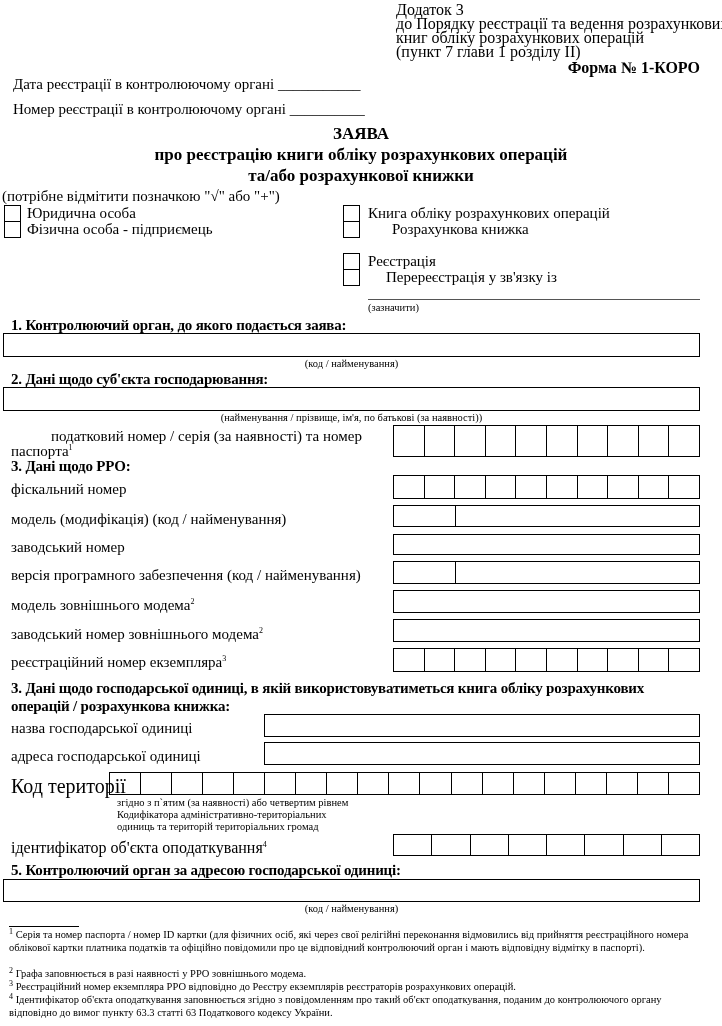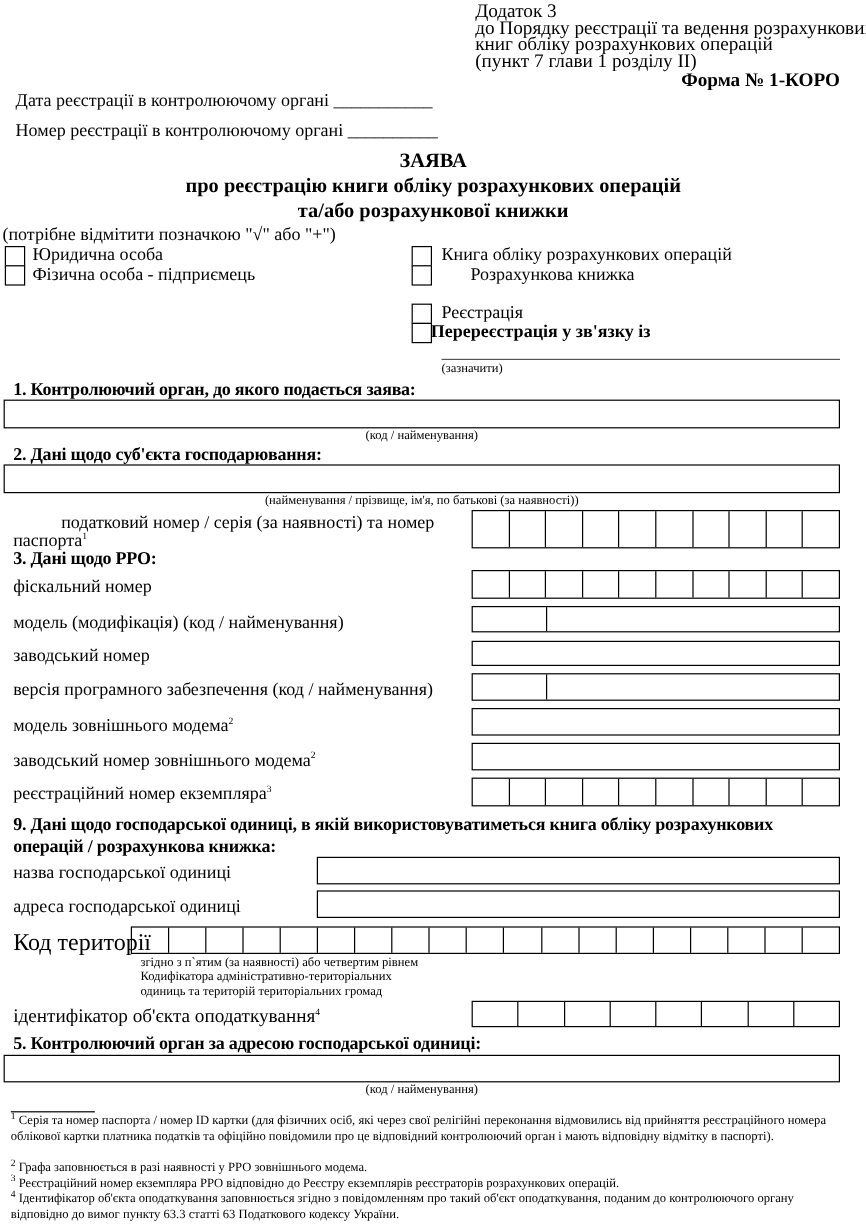--- a/index.html
+++ b/index.html
@@ -55,21 +55,21 @@
 <div class="abs txt" style="left:27px;top:221px;">Фізична особа - підприємець</div>
 
 <div class="chk" style="left:343px;top:205px;"></div>
 <div class="abs txt" style="left:368px;top:205px;">Книга обліку розрахункових операцій</div>
 <div class="chk" style="left:343px;top:221px;"></div>
 <div class="abs txt" style="left:368px;top:221px;margin-left:24px;">Розрахункова книжка</div>
 
 <div class="chk" style="left:343px;top:253px;"></div>
 <div class="abs txt" style="left:368px;top:253px;">Реєстрація</div>
 <div class="chk" style="left:343px;top:269px;"></div>
-<div class="abs txt" style="left:359px;top:269px;font-weight:bold;">Перереєстрація у зв'язку із</div>
+<div class="abs txt" style="left:386px;top:269px;">Перереєстрація у зв'язку із</div>
 
 <div class="line" style="left:368px;top:299px;width:332px;"></div>
 <div class="abs small" style="left:368px;width:332px;text-align:left;top:302px;">(зазначити)</div>
 
 <div class="abs sec" style="left:11px;top:317px;">1. Контролюючий орган, до якого подається заява:</div>
 <div class="box" style="left:3px;top:333px;width:697px;height:24px;"></div>
 <div class="abs small" style="left:3px;width:697px;text-align:center;top:358px;">(код / найменування)</div>
 
 <div class="abs sec" style="left:11px;top:371px;">2. Дані щодо суб'єкта господарювання:</div>
 <div class="box" style="left:3px;top:387px;width:697px;height:24px;"></div>
@@ -134,21 +134,21 @@
     <div class="cell"></div>
     <div class="cell"></div>
     <div class="cell"></div>
     <div class="cell"></div>
     <div class="cell"></div>
     <div class="cell"></div>
     <div class="cell"></div>
     <div class="cell"></div>
   </div>
 
-<div class="abs sec" style="left:11px;top:680px;">9. Дані щодо господарської одиниці, в якій використовуватиметься книга обліку розрахункових</div>
+<div class="abs sec" style="left:11px;top:680px;">3. Дані щодо господарської одиниці, в якій використовуватиметься книга обліку розрахункових</div>
 <div class="abs sec" style="left:11px;top:698px;">операцій / розрахункова книжка:</div>
 
 <div class="abs txt" style="left:11px;top:720px;">назва господарської одиниці</div>
 <div class="box" style="left:264px;top:714px;width:436px;height:23px;"></div>
 
 <div class="abs txt" style="left:11px;top:748px;">адреса господарської одиниці</div>
 <div class="box" style="left:264px;top:742px;width:436px;height:23px;"></div>
 
 <div class="abs txt" style="left:11px;top:778px;font-size:20px;">Код території</div>
 <div class="cells" style="left:109px;top:772px;width:591px;height:23px;">

